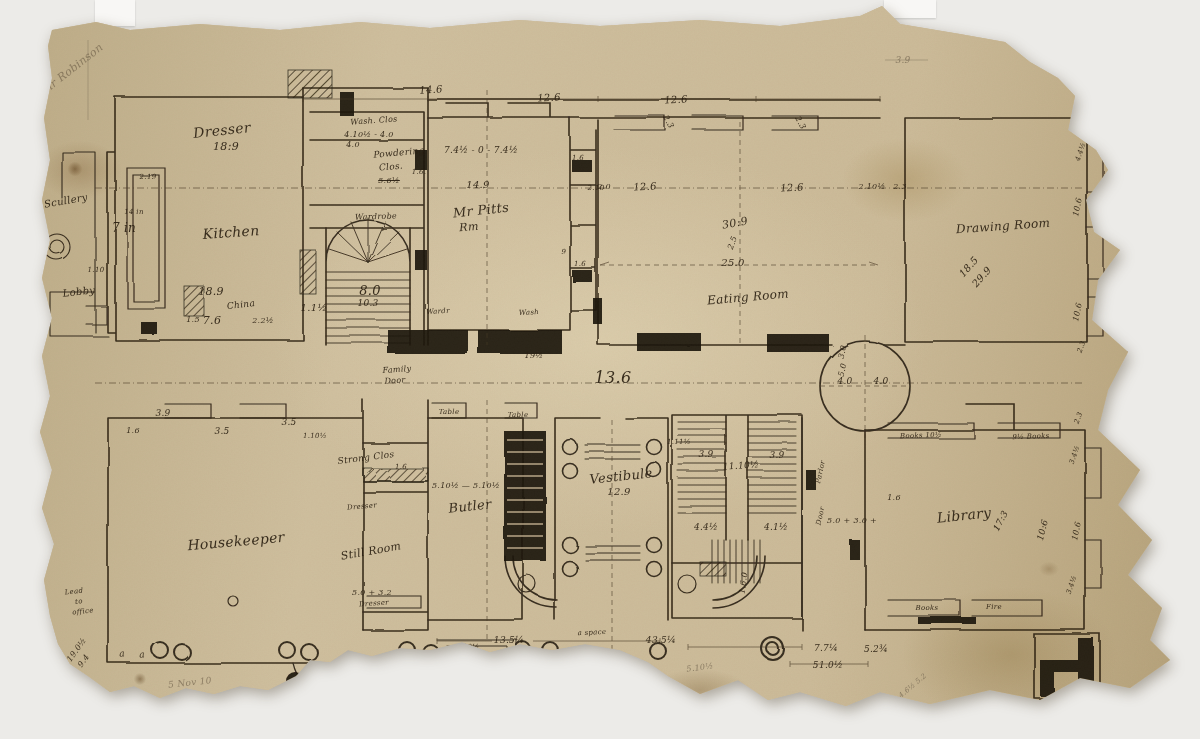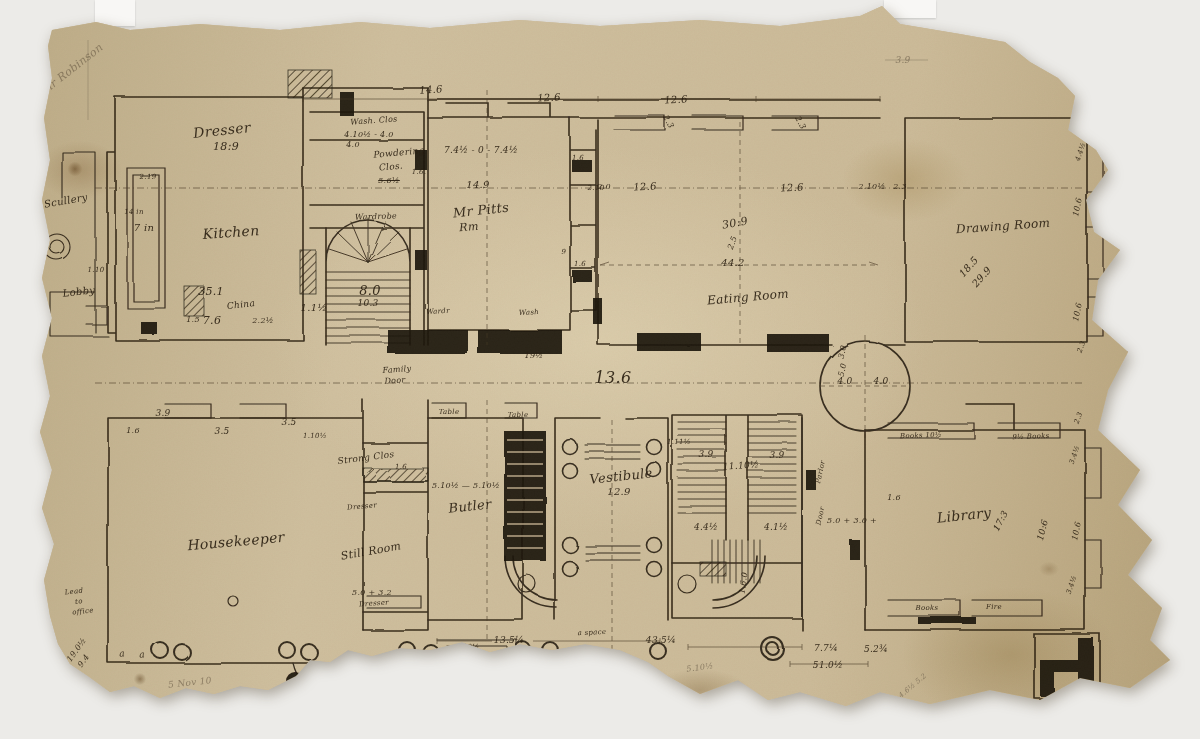--- a/index.html
+++ b/index.html
@@ -210,22 +210,22 @@
 
   <rect width="1200" height="739" filter="url(#grain)" opacity="0.55"></rect>
 </svg>
 
 <div id="labels">
         <span class="lbl" style="left: 222px; top: 130px; font-size: 14px; transform: translate(-50%, -50%) rotate(-6deg);">Dresser</span>
         <span class="lbl" style="left: 226px; top: 146px; font-size: 11px; transform: translate(-50%, -50%) rotate(0deg);">18:9</span>
         <span class="lbl" style="left: 231px; top: 232px; font-size: 14px; transform: translate(-50%, -50%) rotate(-4deg);">Kitchen</span>
         <span class="lbl" style="left: 148px; top: 177px; font-size: 7px; transform: translate(-50%, -50%) rotate(0deg);">2.19</span>
         <span class="lbl" style="left: 134px; top: 212px; font-size: 7px; transform: translate(-50%, -50%) rotate(0deg);">14 in</span>
-        <span class="lbl" style="left: 124px; top: 228px; font-size: 10px; transform: translate(-50%, -50%) rotate(0deg); margin-left: 20px;">7 in</span>
-        <span class="lbl" style="left: 211px; top: 291px; font-size: 11px; transform: translate(-50%, -50%) rotate(0deg);">35.1</span>
+        <span class="lbl" style="left: 124px; top: 228px; font-size: 12px; transform: translate(-50%, -50%) rotate(0deg);">7 in</span>
+        <span class="lbl" style="left: 211px; top: 291px; font-size: 11px; transform: translate(-50%, -50%) rotate(0deg);">18.9</span>
         <span class="lbl" style="left: 180px; top: 320px; font-size: 8px; transform: translate(-50%, -50%) rotate(0deg); margin-left: 13px;">1.5</span>
         <span class="lbl" style="left: 241px; top: 305px; font-size: 9px; transform: translate(-50%, -50%) rotate(-6deg);">China</span>
         <span class="lbl" style="left: 269px; top: 308px; font-size: 10px; transform: translate(-50%, -50%) rotate(0deg); margin-left: 45px;">1.1½</span>
         <span class="lbl" style="left: 212px; top: 320px; font-size: 11px; transform: translate(-50%, -50%) rotate(0deg);">7.6</span>
         <span class="lbl" style="left: 263px; top: 321px; font-size: 8px; transform: translate(-50%, -50%) rotate(0deg);">2.2½</span>
         <span class="lbl" style="left: 374px; top: 121px; font-size: 8px; transform: translate(-50%, -50%) rotate(-4deg);">Wash. Clos</span>
         <span class="lbl" style="left: 369px; top: 135px; font-size: 8px; transform: translate(-50%, -50%) rotate(0deg);">4.10½ - 4.0</span>
         <span class="lbl" style="left: 353px; top: 145px; font-size: 8px; transform: translate(-50%, -50%) rotate(0deg);">4.0</span>
         <span class="lbl" style="left: 399px; top: 153px; font-size: 9px; transform: translate(-50%, -50%) rotate(-5deg);">Powdering</span>
         <span class="lbl" style="left: 391px; top: 167px; font-size: 9px; transform: translate(-50%, -50%) rotate(-5deg);">Clos.</span>
@@ -249,21 +249,21 @@
         <span class="lbl" style="left: 564px; top: 252px; font-size: 7px; transform: translate(-50%, -50%) rotate(0deg);">9</span>
         <span class="lbl" style="left: 438px; top: 312px; font-size: 7px; transform: translate(-50%, -50%) rotate(-3deg);">Wardr</span>
         <span class="lbl" style="left: 529px; top: 313px; font-size: 7px; transform: translate(-50%, -50%) rotate(-3deg);">Wash</span>
         <span class="lbl" style="left: 604px; top: 187px; font-size: 8px; transform: translate(-50%, -50%) rotate(0deg);">2.0</span>
         <span class="lbl" style="left: 645px; top: 187px; font-size: 10px; transform: translate(-50%, -50%) rotate(-3deg);">12.6</span>
         <span class="lbl" style="left: 792px; top: 188px; font-size: 10px; transform: translate(-50%, -50%) rotate(-3deg);">12.6</span>
         <span class="lbl" style="left: 872px; top: 187px; font-size: 8px; transform: translate(-50%, -50%) rotate(0deg);">2.10½</span>
         <span class="lbl" style="left: 900px; top: 187px; font-size: 8px; transform: translate(-50%, -50%) rotate(0deg);">2.3</span>
         <span class="lbl" style="left: 735px; top: 223px; font-size: 11px; transform: translate(-50%, -50%) rotate(-10deg);">30:9</span>
         <span class="lbl" style="left: 733px; top: 243px; font-size: 8px; transform: translate(-50%, -50%) rotate(-70deg);">2.5</span>
-        <span class="lbl" style="left: 733px; top: 263px; font-size: 10px; transform: translate(-50%, -50%) rotate(0deg);">44.2</span>
+        <span class="lbl" style="left: 733px; top: 263px; font-size: 10px; transform: translate(-50%, -50%) rotate(0deg);">25.0</span>
         <span class="lbl" style="left: 748px; top: 297px; font-size: 12px; transform: translate(-50%, -50%) rotate(-5deg);">Eating Room</span>
         <span class="lbl" style="left: 1003px; top: 226px; font-size: 12px; transform: translate(-50%, -50%) rotate(-4deg);">Drawing Room</span>
         <span class="lbl" style="left: 969px; top: 267px; font-size: 10px; transform: translate(-50%, -50%) rotate(-48deg);">18.5</span>
         <span class="lbl" style="left: 982px; top: 277px; font-size: 10px; transform: translate(-50%, -50%) rotate(-48deg);">29.9</span>
         <span class="lbl" style="left: 1078px; top: 116px; font-size: 7px; transform: translate(-50%, -50%) rotate(-68deg);">2.3</span>
         <span class="lbl" style="left: 1081px; top: 152px; font-size: 7px; transform: translate(-50%, -50%) rotate(-72deg);">4.4½</span>
         <span class="lbl" style="left: 1078px; top: 207px; font-size: 8px; transform: translate(-50%, -50%) rotate(-78deg);">10.6</span>
         <span class="lbl" style="left: 1100px; top: 213px; font-size: 8px; transform: translate(-50%, -50%) rotate(0deg);">2+3</span>
         <span class="lbl" style="left: 1078px; top: 312px; font-size: 8px; transform: translate(-50%, -50%) rotate(-78deg);">10.6</span>
         <span class="lbl" style="left: 1139px; top: 199px; font-size: 8px; transform: translate(-50%, -50%) rotate(-55deg);">4.3</span>

